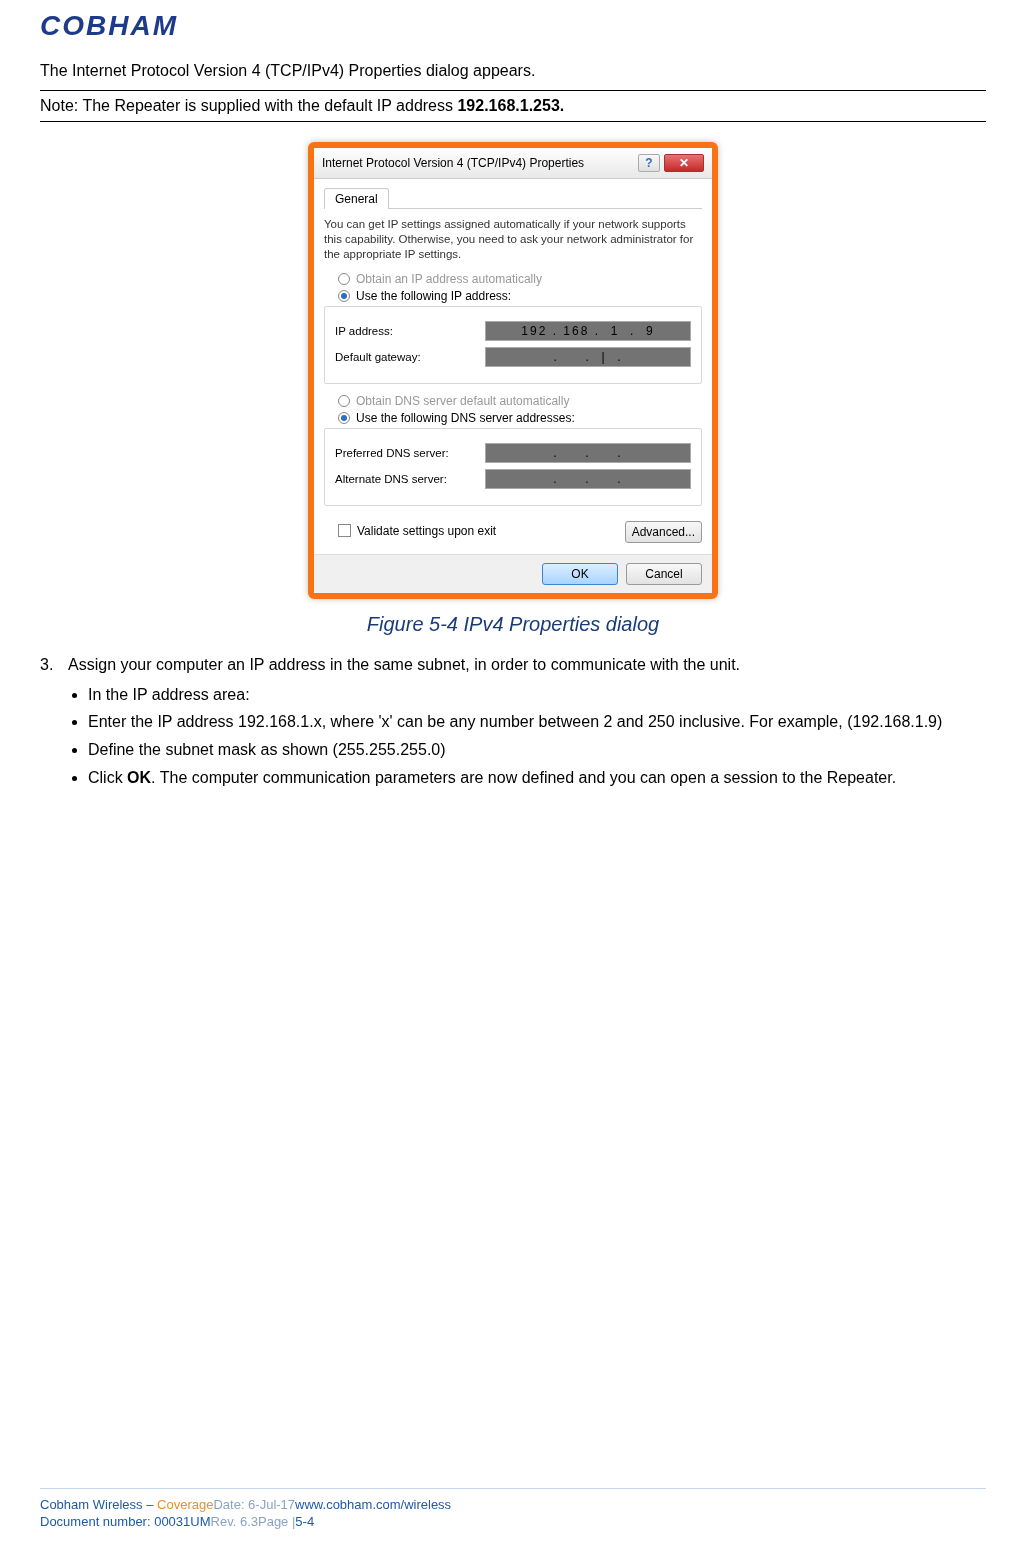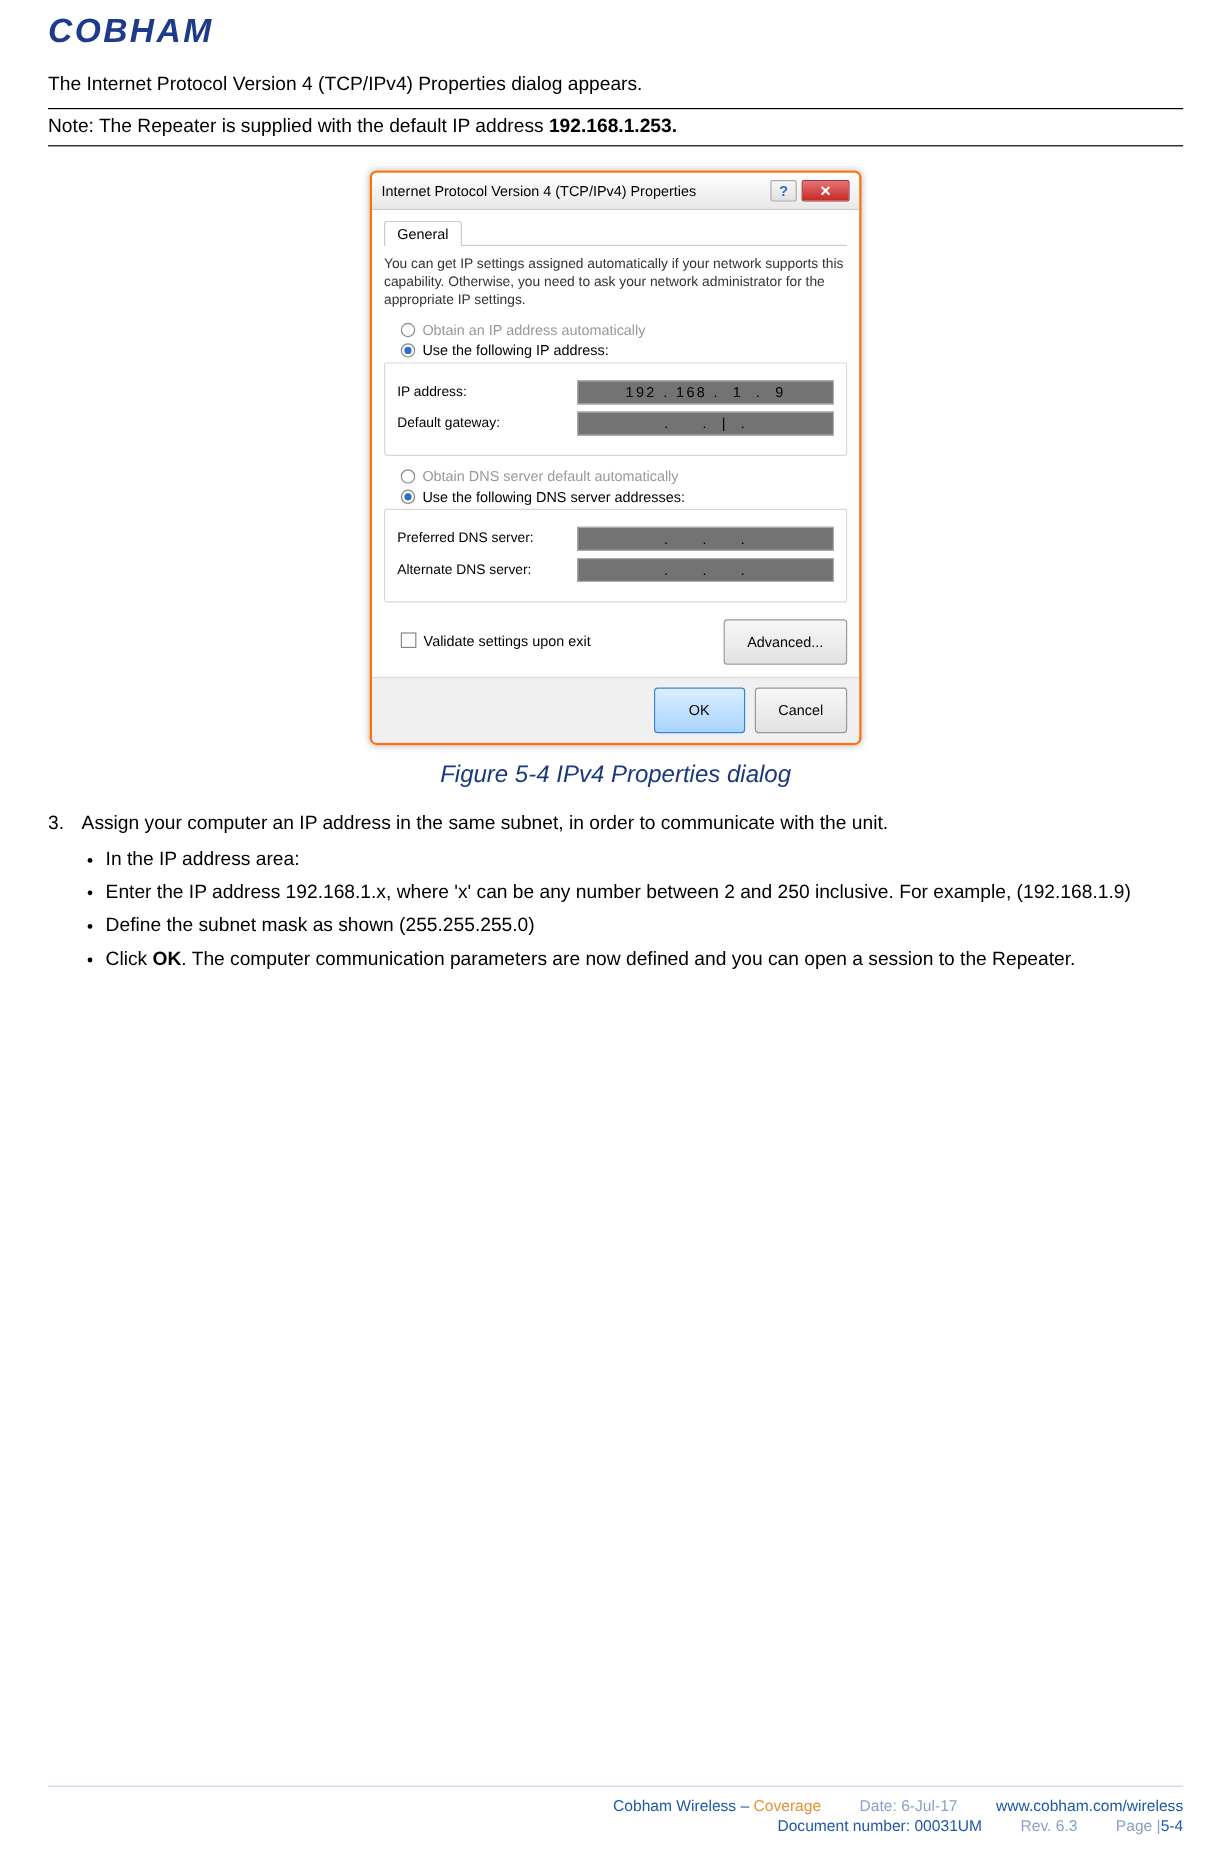--- a/index.html
+++ b/index.html
@@ -43,21 +43,21 @@
     font-size: 16px;
     margin-bottom: 20px;
   }
   .dialog-container {
     display: flex;
     justify-content: center;
     margin: 20px 0 10px 0;
   }
   .win-dialog {
     width: 410px;
-    border: 2px solid #f97316;
+    border: 6px solid #f97316;
     border-radius: 6px;
     overflow: hidden;
     font-family: "Segoe UI", Tahoma, sans-serif;
     font-size: 12px;
     box-shadow: 0 0 6px rgba(0,0,0,.25);
   }
   .win-titlebar {
     background: linear-gradient(#fff, #e8e8e8);
     padding: 6px 8px;
     display: flex;
@@ -163,26 +163,26 @@
     border: 1px solid #888;
     background: #fff;
   }
   .advanced-row {
     display: flex;
     justify-content: flex-end;
     margin-top: 4px;
   }
   .win-btn {
     min-width: 76px;
-    height: 38px;
+    height: 22px;
     background: linear-gradient(#f8f8f8,#e2e2e2);
     border: 1px solid #999;
     border-radius: 3px;
     font-size: 12px;
-    padding: 0 19px;
+    padding: 0 6px;
     cursor: default;
   }
   .win-footer {
     background: #f0f0f0;
     padding: 8px 10px;
     display: flex;
     justify-content: flex-end;
     gap: 8px;
     border-top: 1px solid #ddd;
   }
@@ -219,23 +219,22 @@
     bottom: 30px;
     left: 40px;
     right: 40px;
     border-top: 1px solid #c4d4ea;
     padding-top: 6px;
     font-size: 13px;
     color: #1e5aa8;
   }
   .footer-row {
     display: flex;
-    justify-content: flex-end;
+    justify-content: flex-start;
     margin: 2px 0;
-    gap: 32px;
   }
   .footer .gray { color: #8aa3c4; }
   .footer .orange { color: #e69038; }
   .footer .right { text-align: right; }
 </style>
 </head>
 <body>
 
 <div class="header">
   <div class="logo">COBHAM</div>

